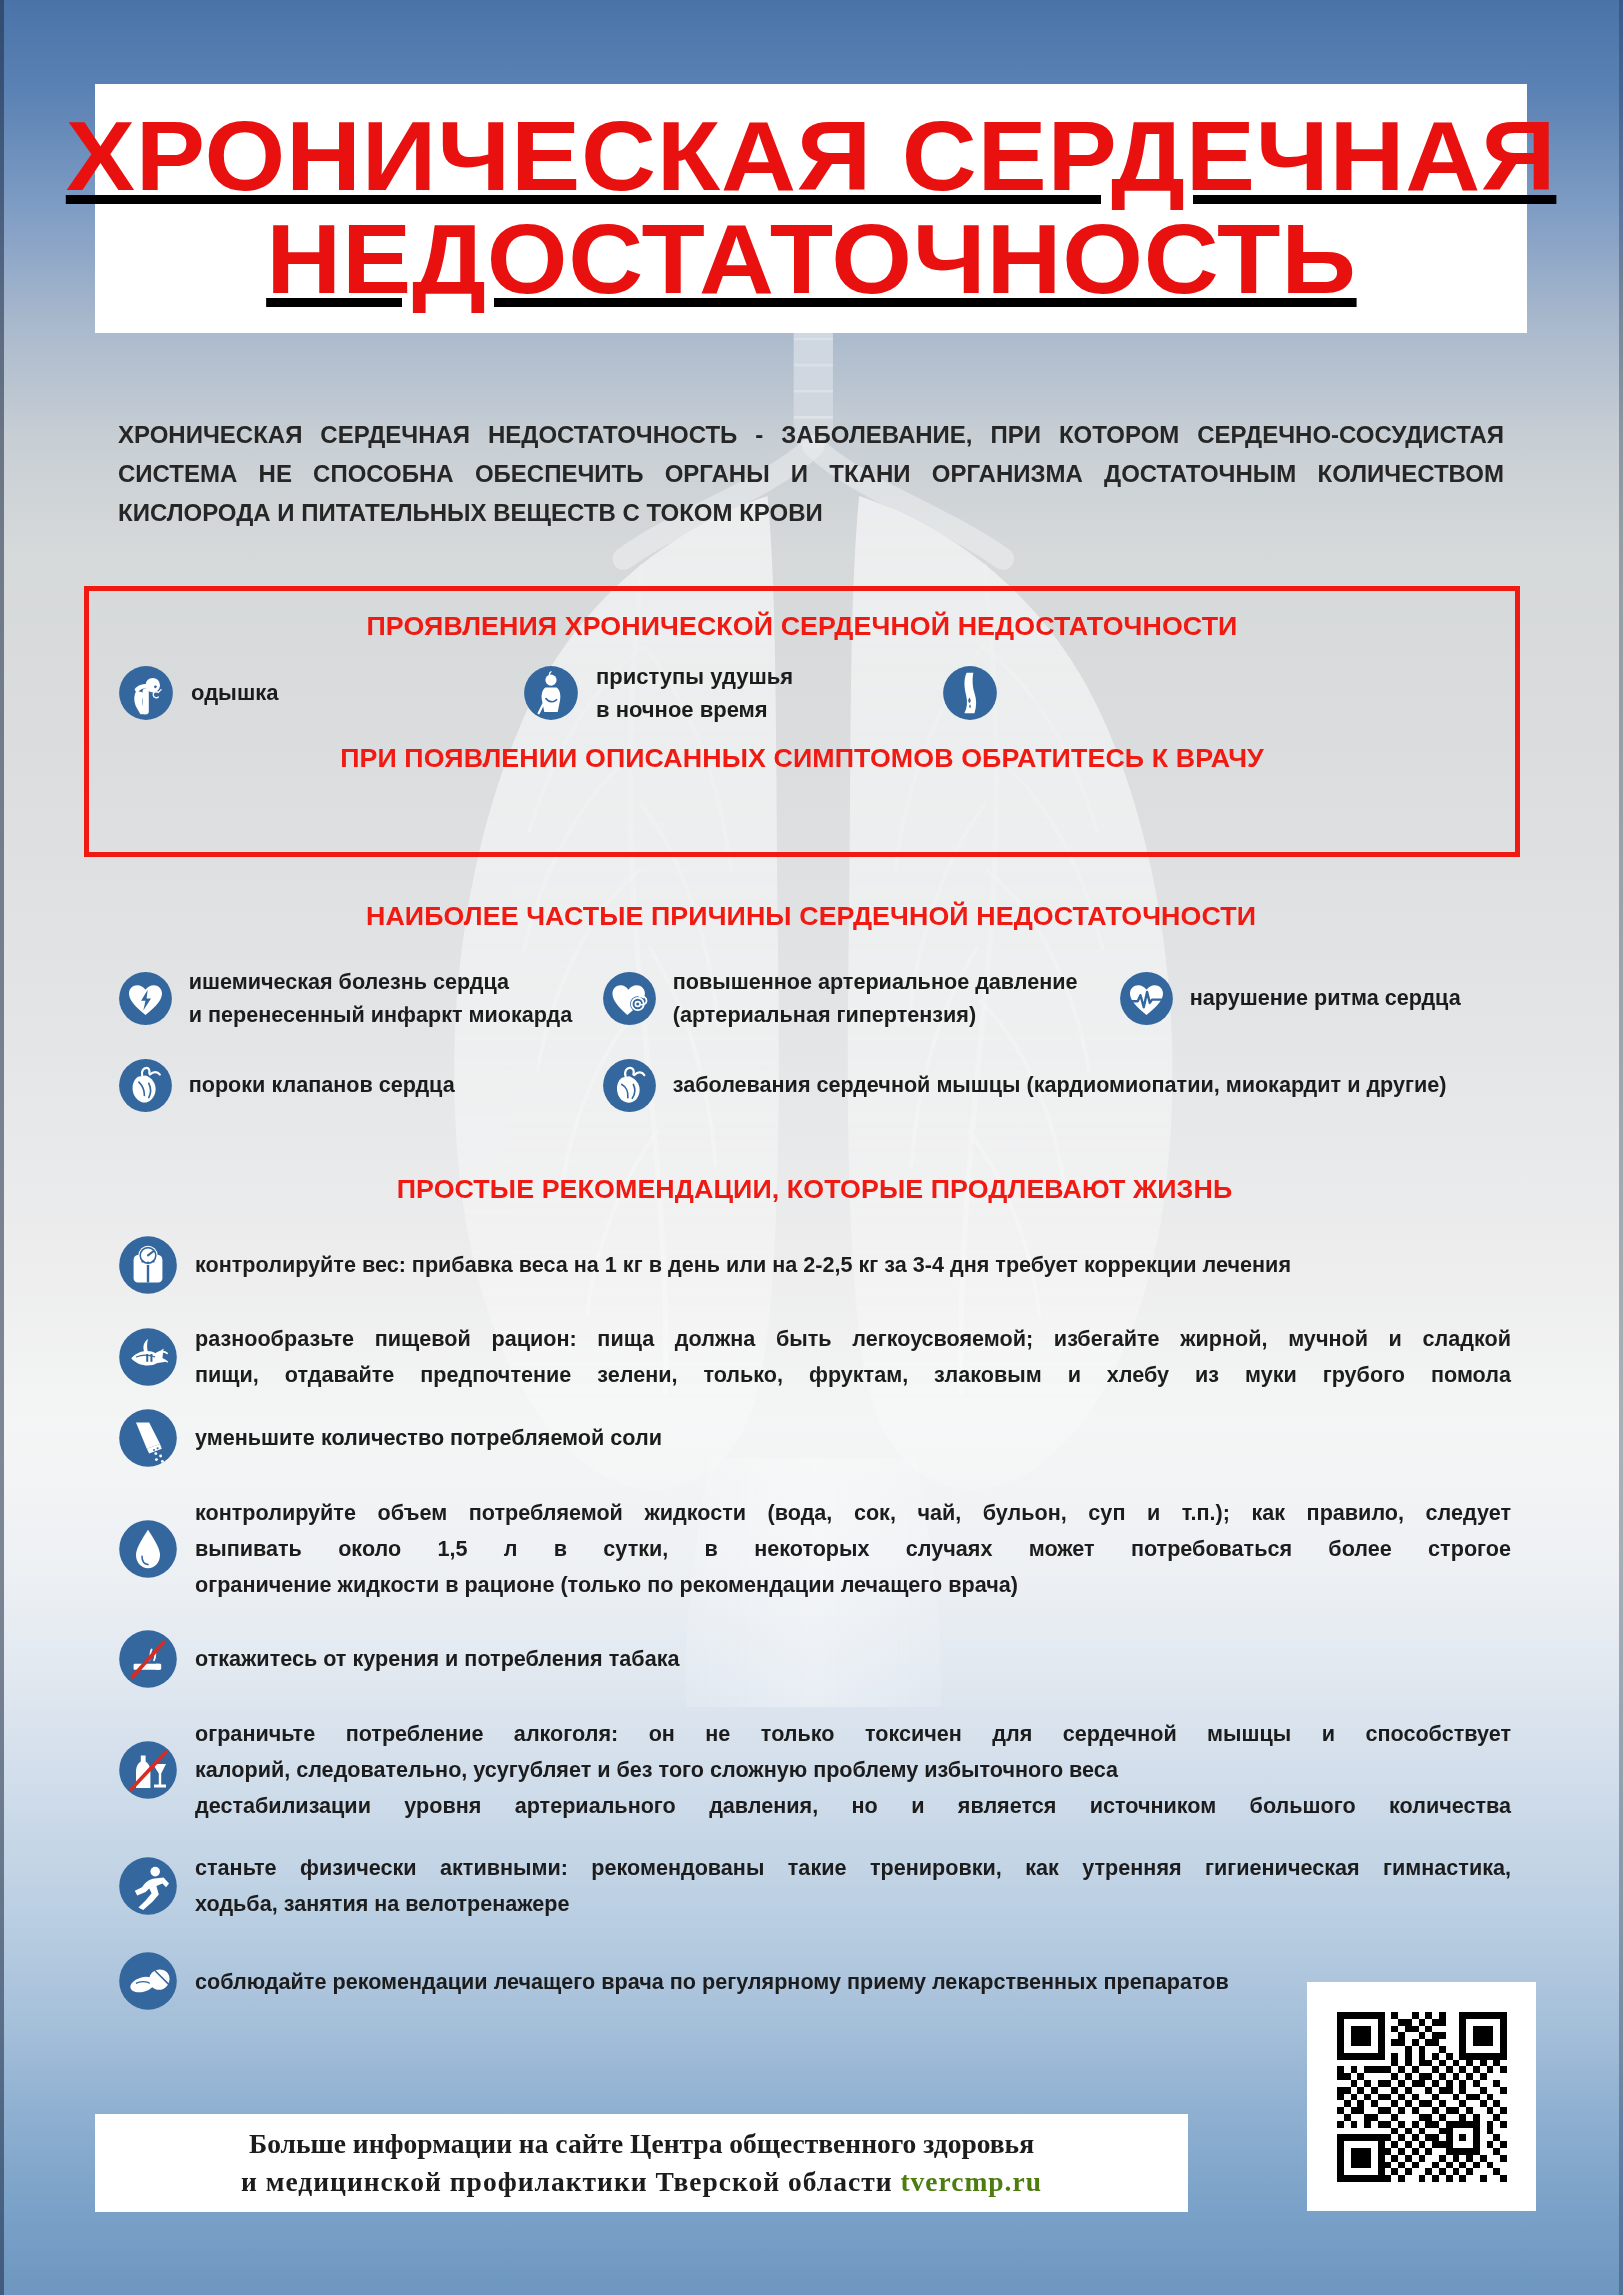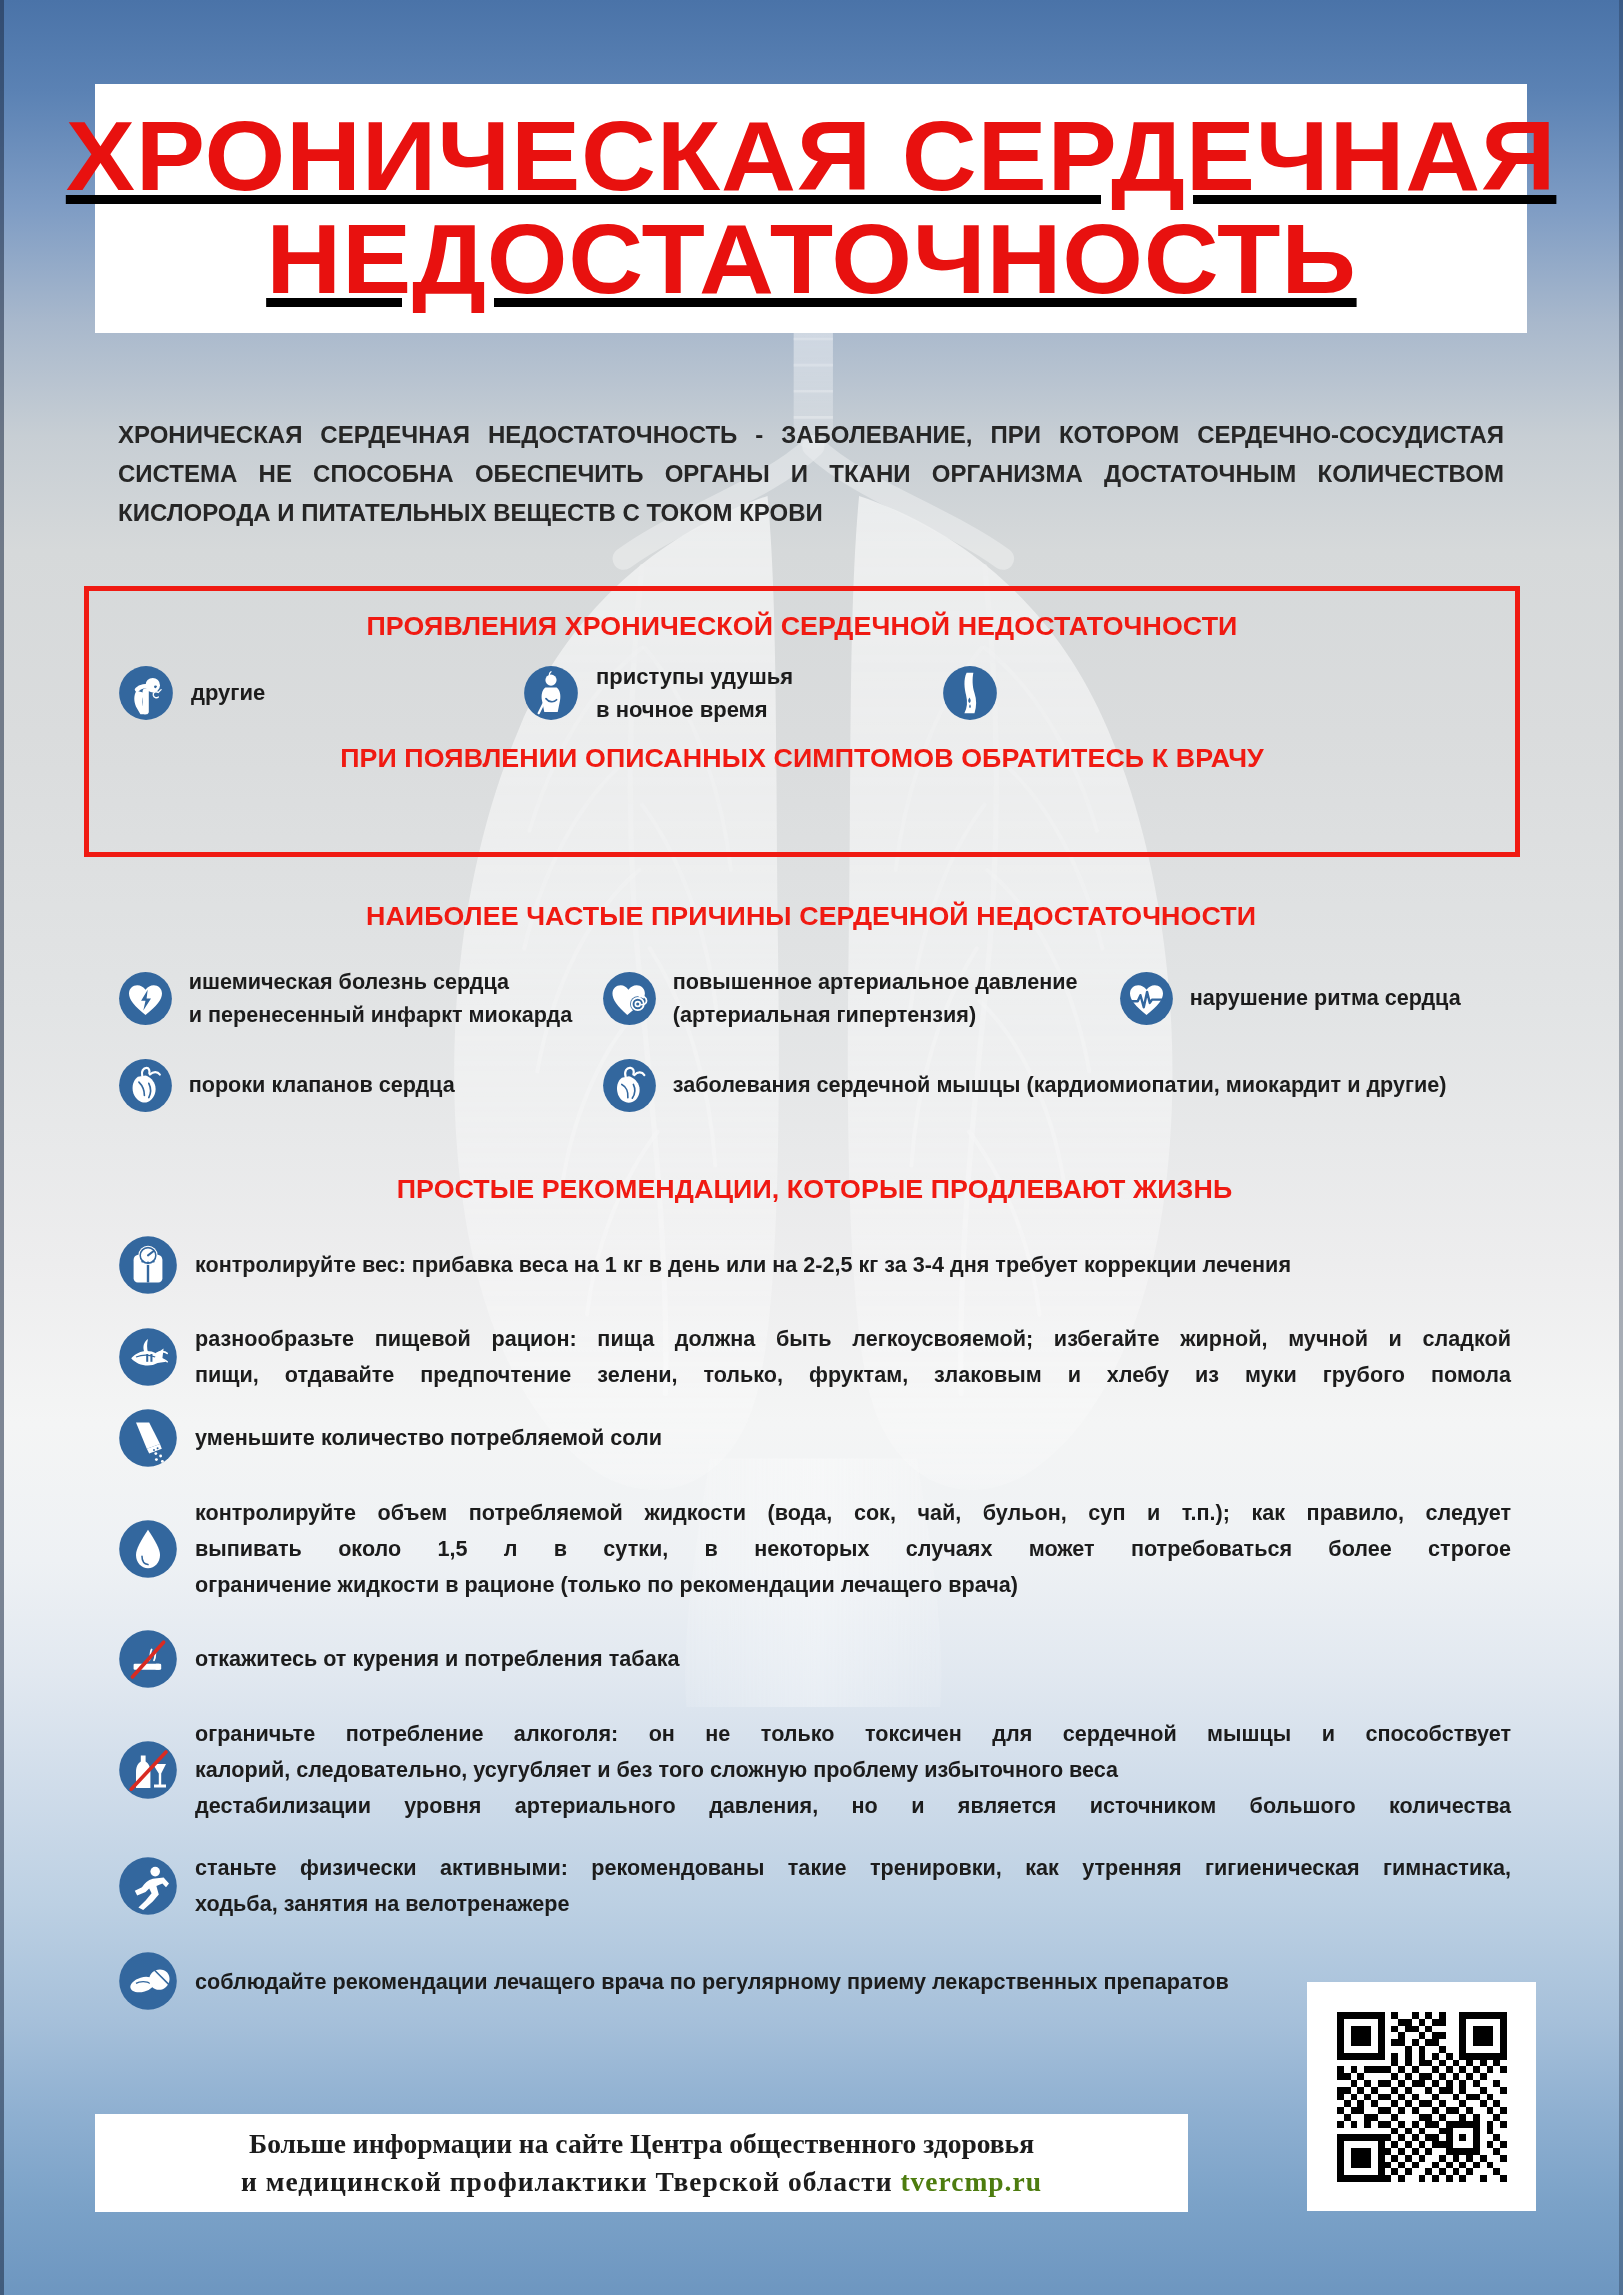--- a/index.html
+++ b/index.html
@@ -326,21 +326,21 @@
         <svg class="ico" width="56" height="56" viewBox="0 0 100 100">
           <circle cx="50" cy="50" r="48" fill="#33679e"></circle>
           <circle cx="62" cy="36" r="13" fill="#fff"></circle>
           <circle cx="67" cy="39" r="2.6" fill="#33679e"></circle>
           <path d="M33 46 C 28 54, 28 64, 32 74 L 40 88 L 50 88 L 44 72 C 42 64, 44 56, 48 50 Z" fill="#fff"></path>
           <rect x="44" y="42" width="11" height="46" rx="5" fill="#fff"></rect>
           <path d="M34 44 C 40 38, 50 36, 57 40" stroke="#fff" stroke-width="8" fill="none" stroke-linecap="round"></path>
           <path d="M72 49 c -5 -3 -10 0 -9 5 c 1 4 6 6 9 3 M68 46 l 2 -6 M73 48 l 4 -4" stroke="#fff" stroke-width="2.4" fill="none" stroke-linecap="round"></path>
         </svg>
         <div class="sym-text">
-          <span class="l">другие</span>
+          <span class="l">одышка</span>
         </div>
       </div>
 
       <div class="sym-item i1">
         <svg class="ico" width="56" height="56" viewBox="0 0 100 100">
           <circle cx="50" cy="50" r="48" fill="#33679e"></circle>
           <circle cx="50" cy="27" r="10" fill="#fff"></circle>
           <path d="M40 40 C 34 44, 32 54, 34 64 L 38 84 L 62 84 L 66 64 C 68 54, 66 44, 60 40 Z" fill="#fff"></path>
           <path d="M41 60 C 46 66, 54 68, 60 62" stroke="#33679e" stroke-width="3" fill="none" stroke-linecap="round"></path>
           <path d="M50 12 c -4 3 -4 8 0 10" stroke="#fff" stroke-width="2.2" fill="none" stroke-linecap="round"></path>

